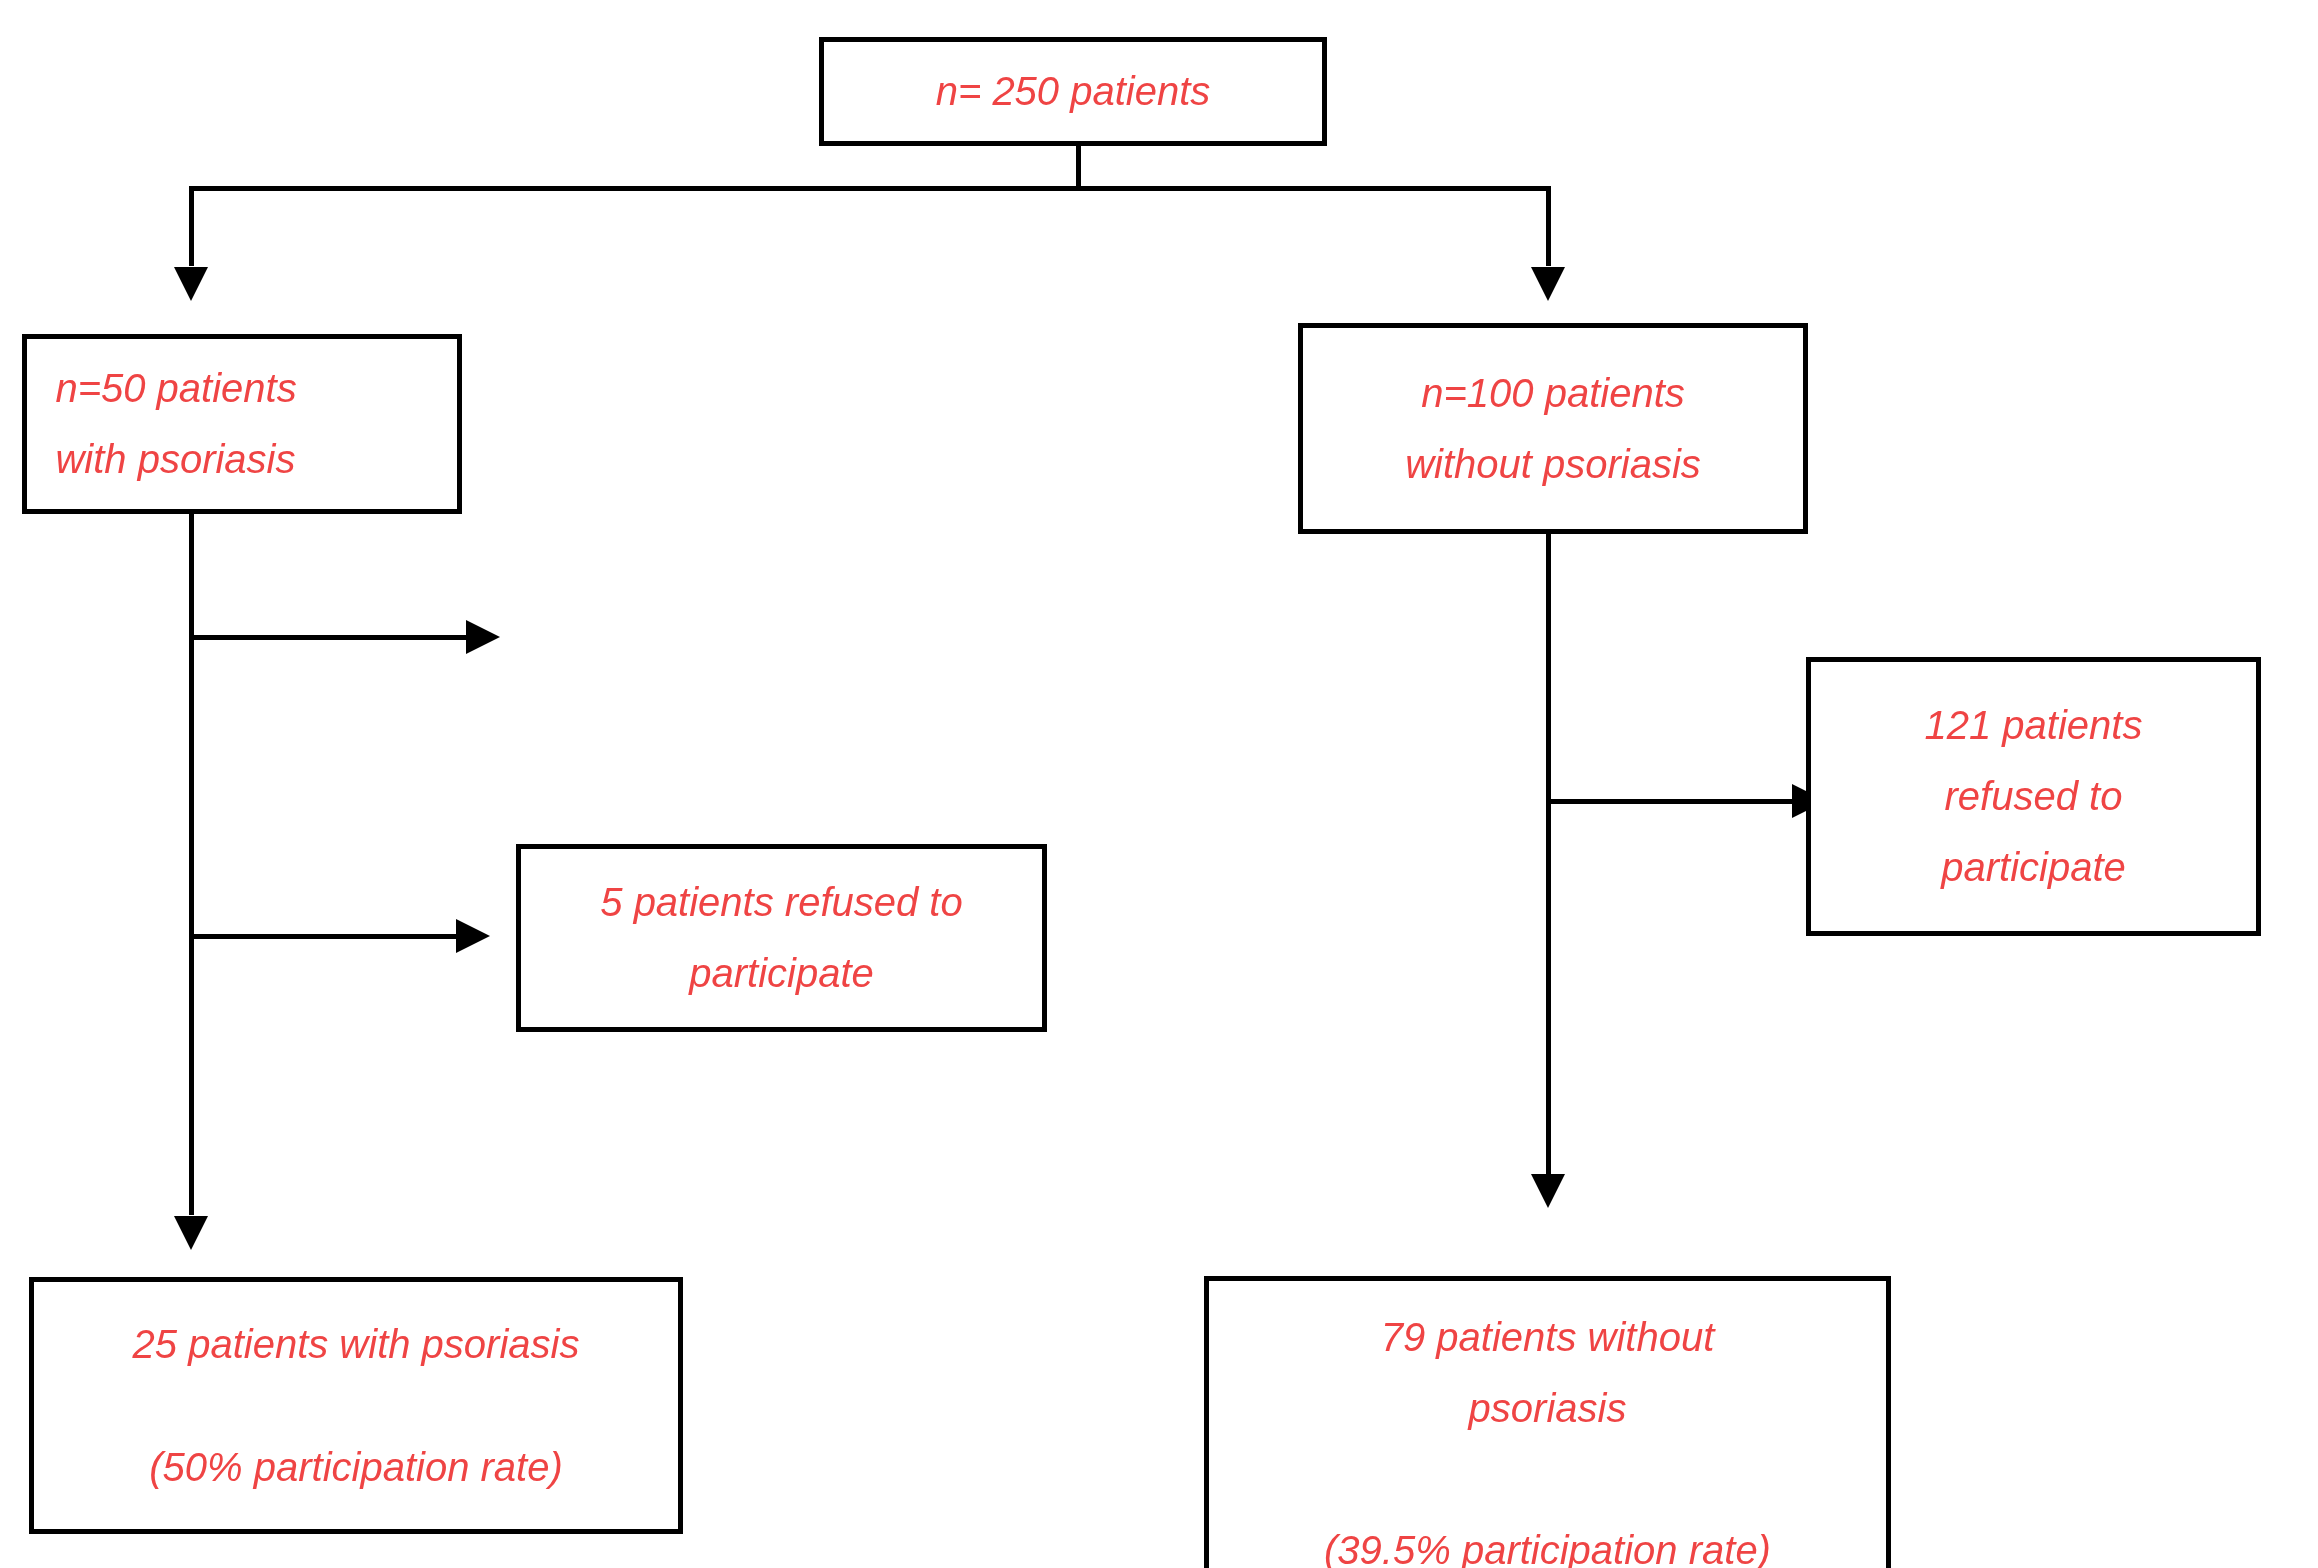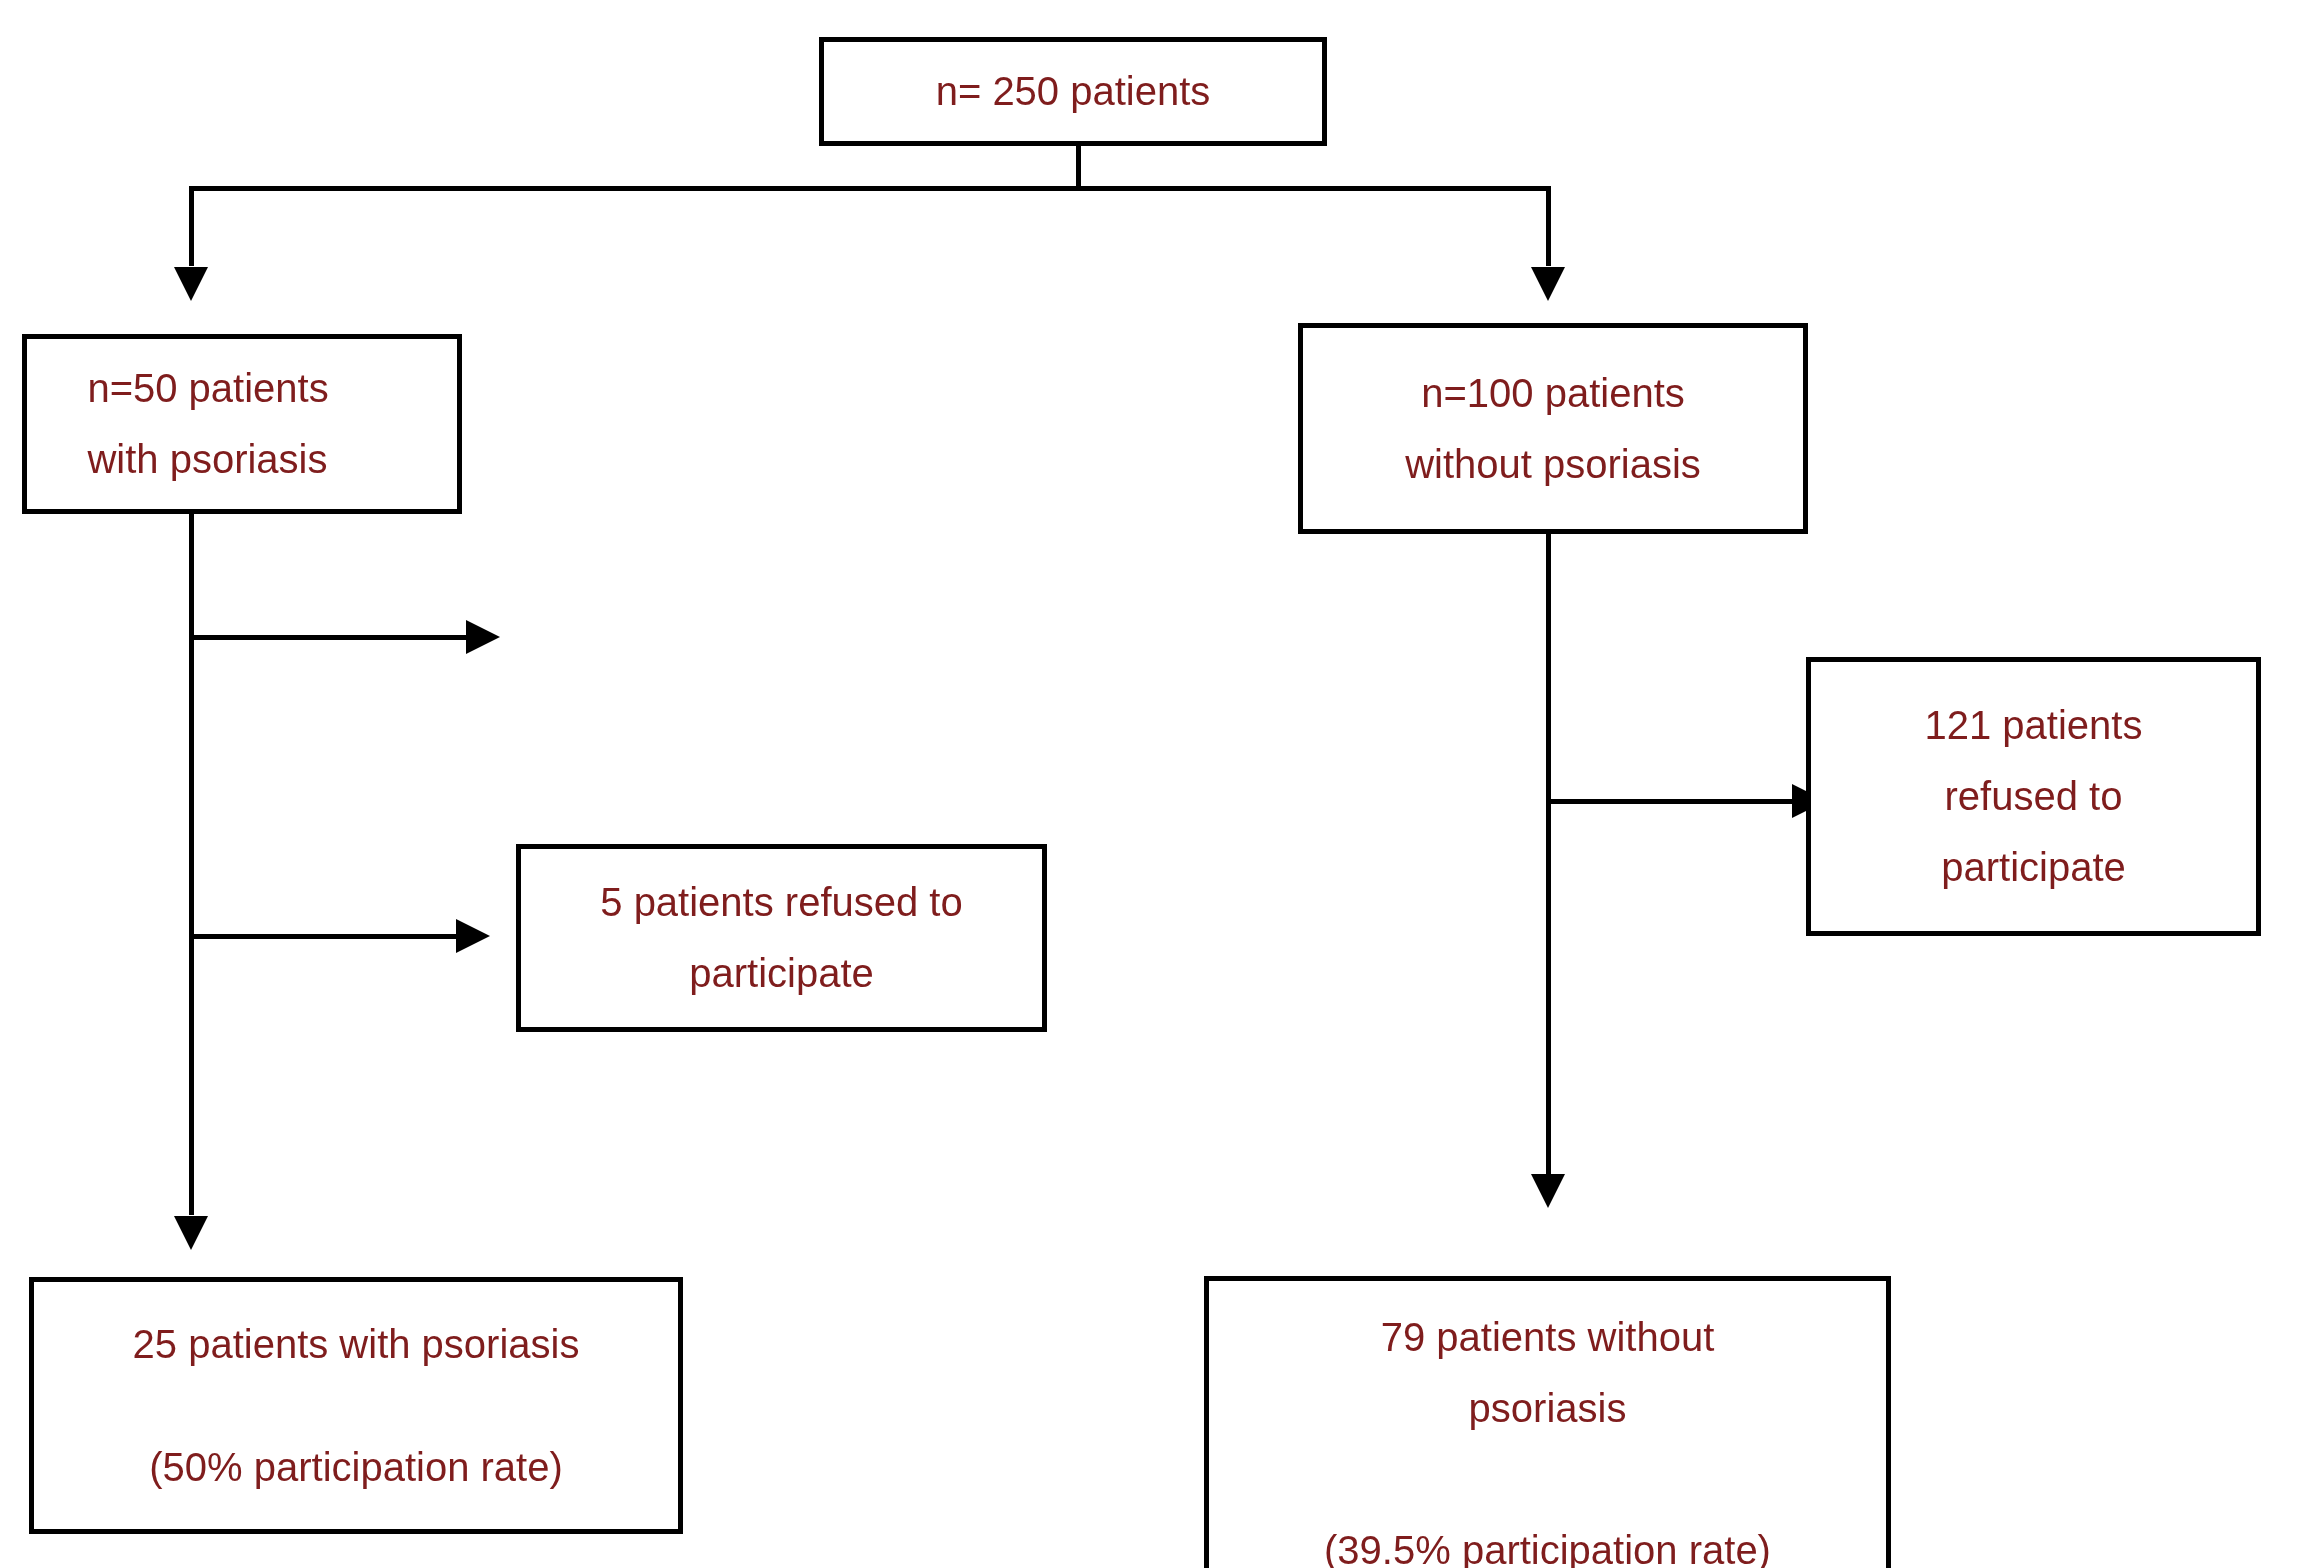--- a/index.html
+++ b/index.html
@@ -6,41 +6,42 @@
     margin: 0;
     padding: 0;
     background: #ffffff;
   }
   .canvas {
     position: relative;
     width: 2319px;
     height: 1569px;
     background: #ffffff;
     font-family: "Liberation Sans", sans-serif;
-    color: #7f1d1d;
+    color: #ef4444;
     overflow: hidden;
+    font-style: italic;
   }
   .box {
     position: absolute;
     box-sizing: border-box;
     border: 5.2px solid #000000;
     background: #ffffff;
     display: flex;
     flex-direction: column;
     align-items: center;
     justify-content: center;
     text-align: center;
     font-size: 40px;
     line-height: 71px;
     white-space: nowrap;
   }
   .box.left-align {
     align-items: flex-start;
     text-align: left;
-    padding-left: 60px;
+    padding-left: 28px;
   }
   .ln { display: block; }
   .spacer70 { height: 52px; }
   .spacer95 { height: 71px; }
   .cline {
     position: absolute;
     background: #000000;
   }
   .arrow-down {
     position: absolute;

